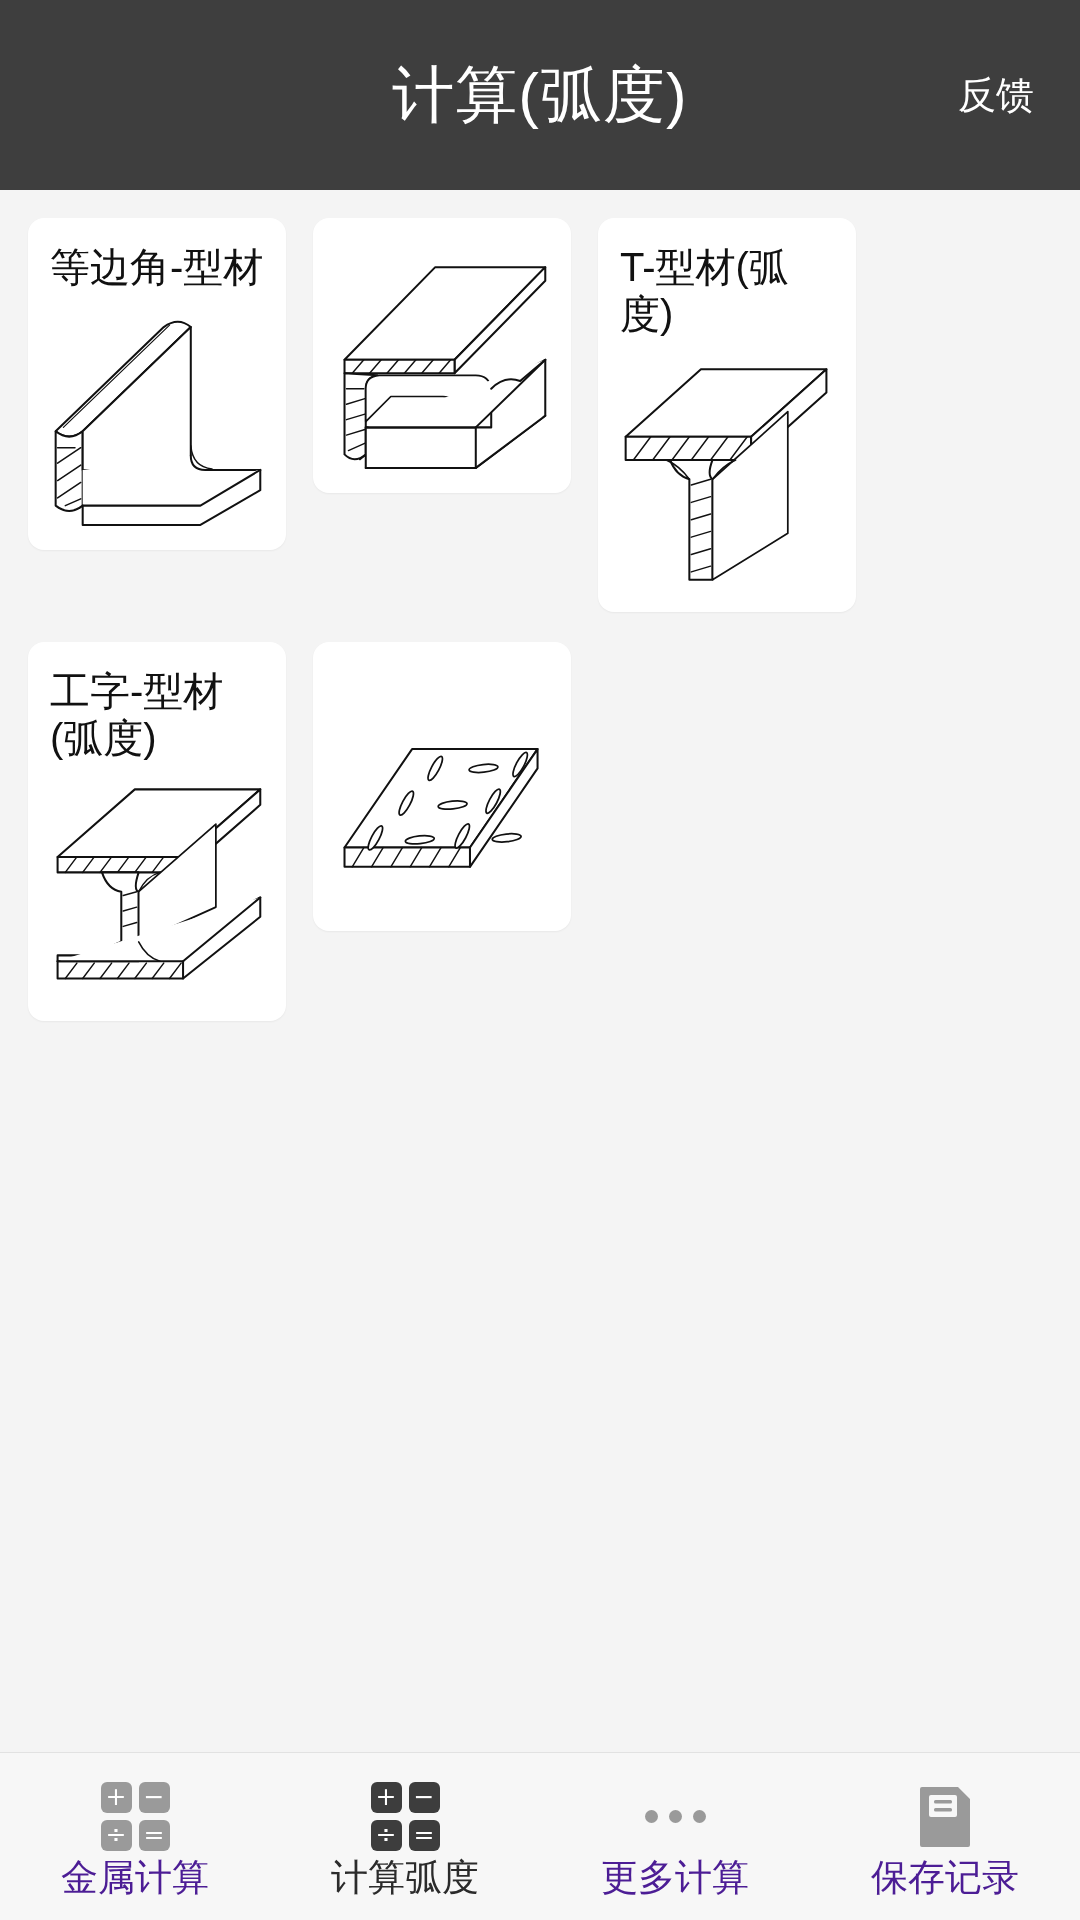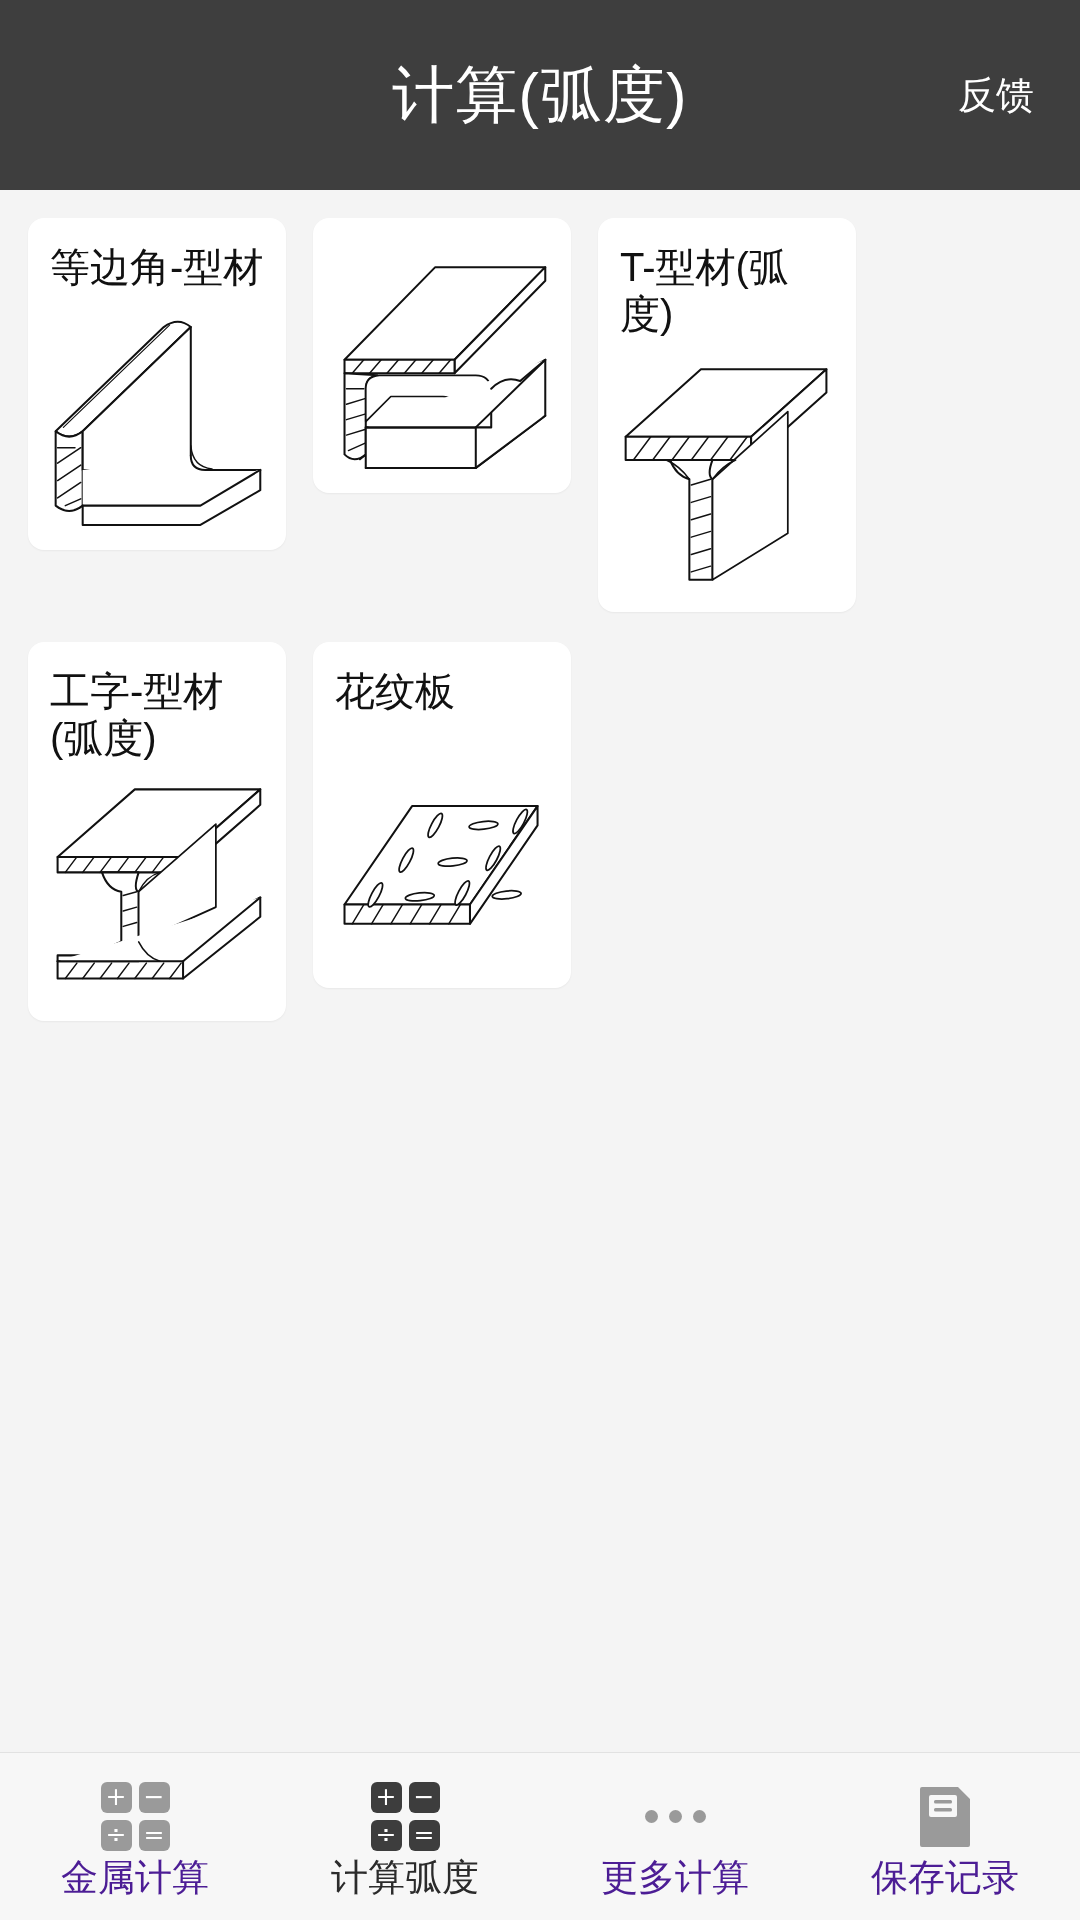--- a/index.html
+++ b/index.html
@@ -299,21 +299,20 @@
               </g>
 
               <path d="M96 176 Q104 192 118 196" stroke-width="1.6" fill="none"></path>
               <path d="M96 124 Q104 108 118 104" stroke-width="1.6" fill="none"></path>
             </g>
           </svg>
         </div>
       </div>
 
       <div class="card">
-        <div class="card-title">花纹板</div>
         <div class="card-figure">
           <svg viewBox="0 0 230 250" xmlns="http://www.w3.org/2000/svg">
             <g fill="#ffffff" stroke="#111111" stroke-width="2.1" stroke-linejoin="round" stroke-linecap="round">
 
               <path d="M14 186 L84 84 L214 84 L144 186 Z"></path>
 
               <path d="M14 186 L14 206 L144 206 L144 186 Z"></path>
               <path d="M144 206 L214 104 L214 84 L144 186 Z"></path>
               <g stroke-width="1.5">
                 <path d="M22 206 L34 186"></path>

